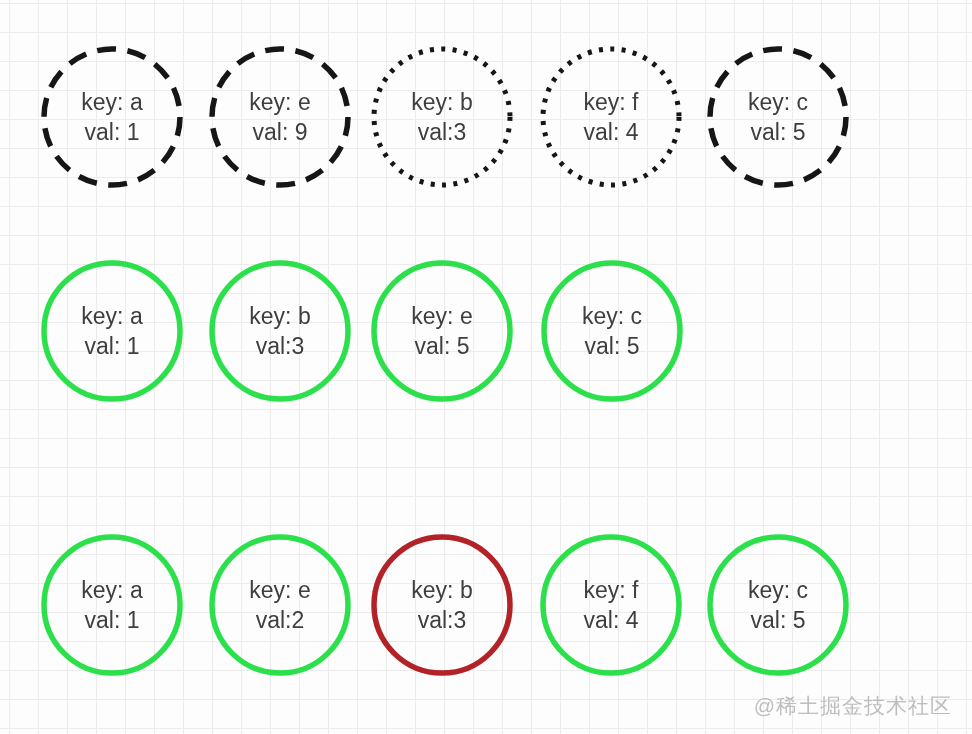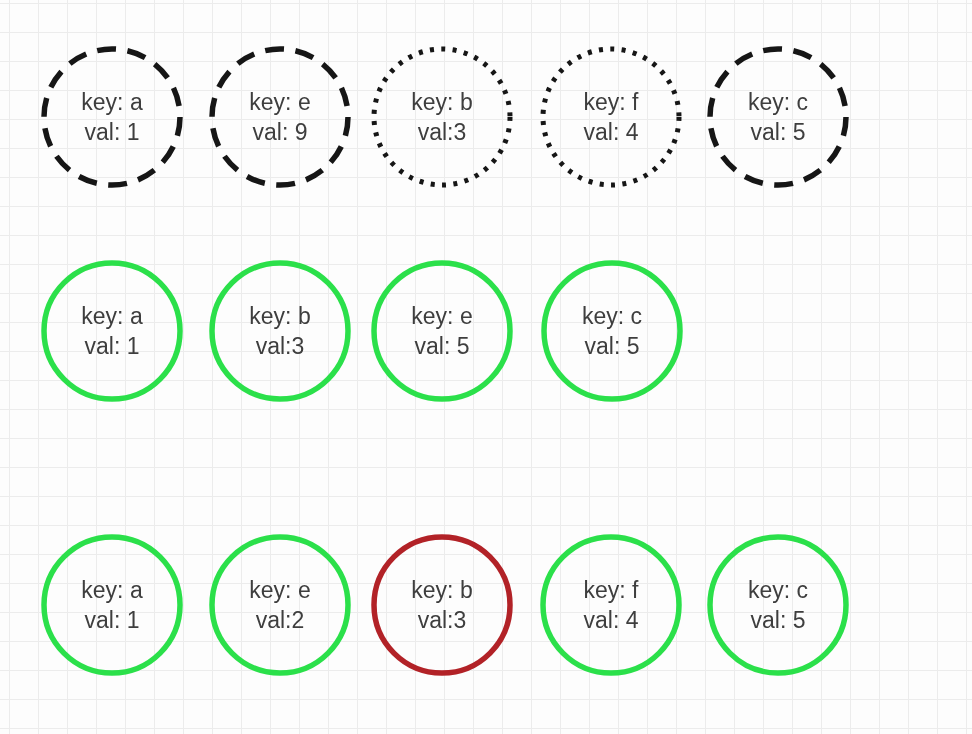--- a/index.html
+++ b/index.html
@@ -189,14 +189,15 @@
   <div class="node" style="left:707px; top:534px;">
     <svg width="142" height="142" viewBox="0 0 142 142">
       <circle class="ring ring-solid" cx="71" cy="71" r="68" stroke="#2be04a"></circle>
     </svg>
     <div class="labels">
       <div>key: c</div>
       <div>val: 5</div>
     </div>
   </div>
 
+  <div class="watermark">@稀土掘金技术社区</div>
 
 </div>
 
 </body></html>

